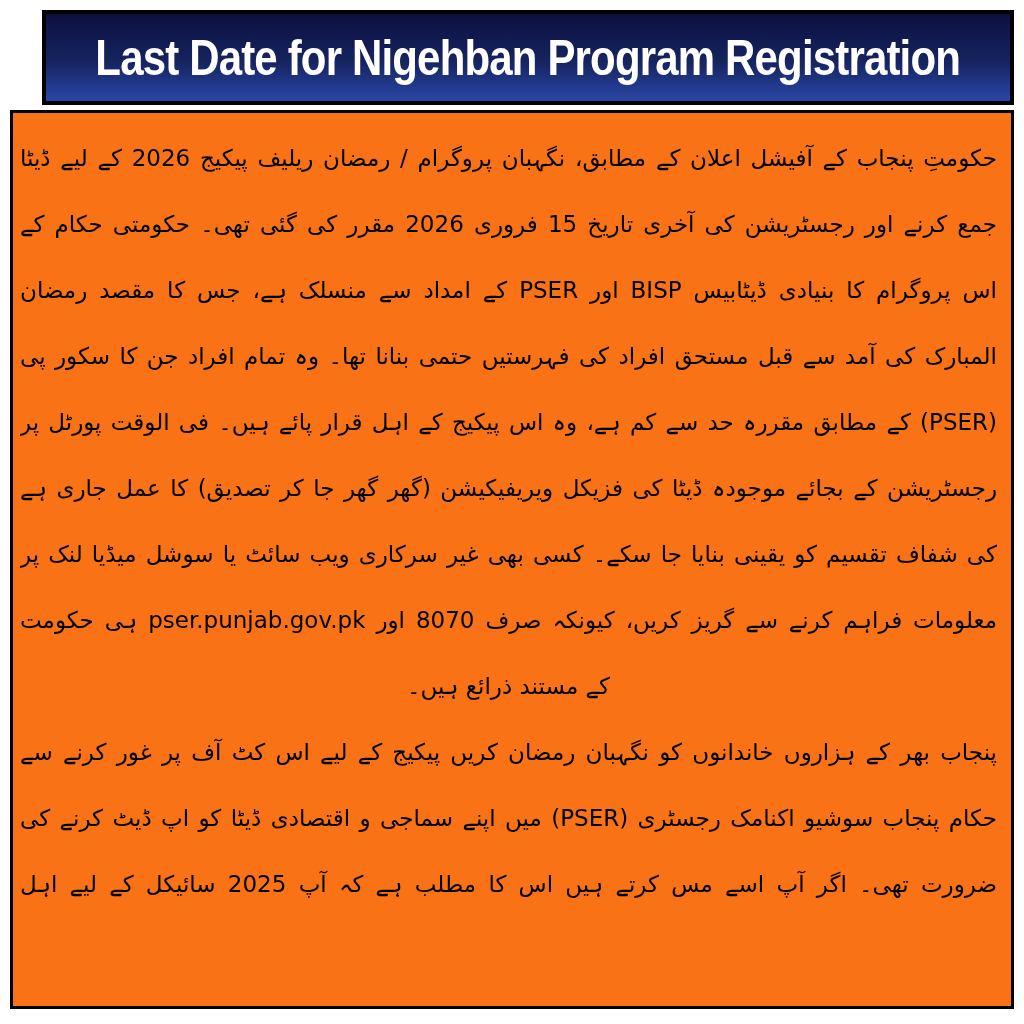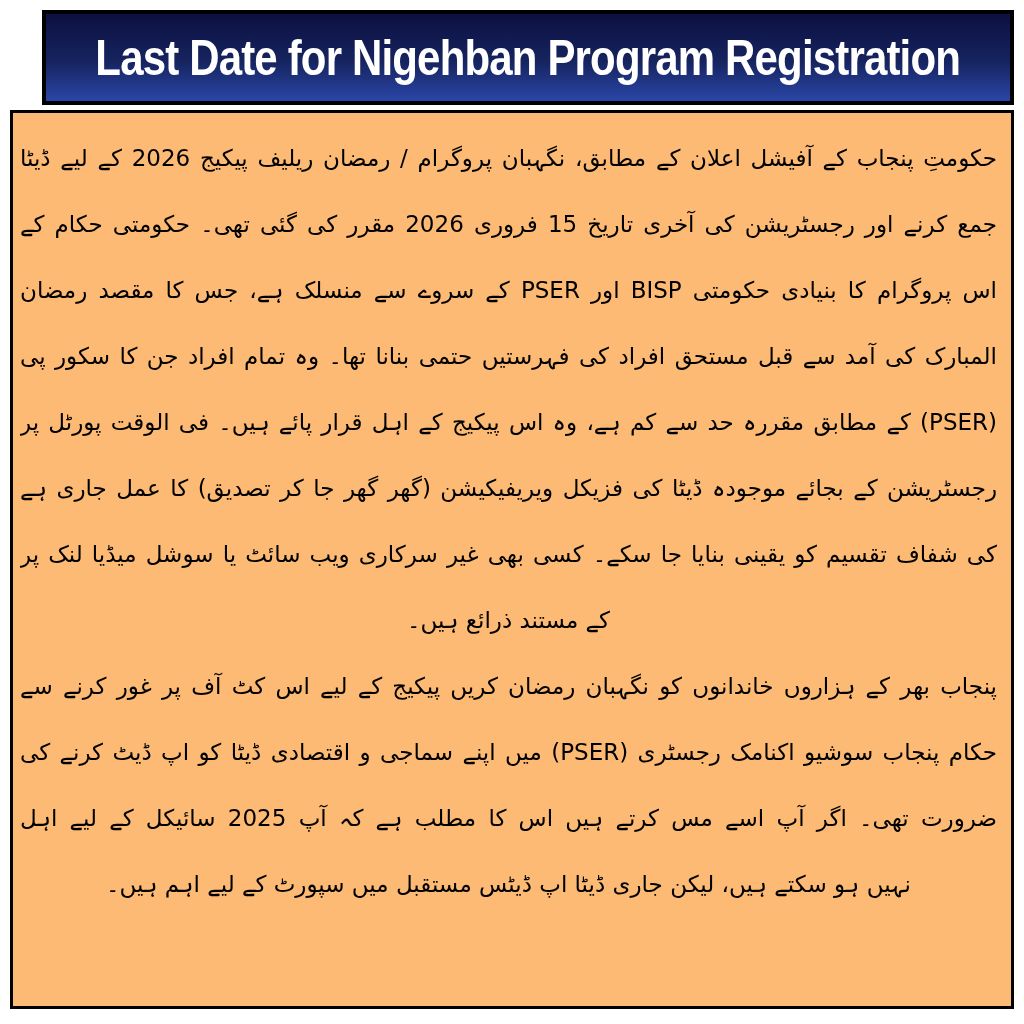--- a/index.html
+++ b/index.html
@@ -37,21 +37,21 @@
     letter-spacing: -1px;
     white-space: nowrap;
     transform: scaleX(0.84);
     transform-origin: center;
   }
   .content {
     box-sizing: border-box;
     margin-top: 5px;
     height: 899px;
     border: 3px solid #000000;
-    background: #fdba74;
+    background: #f97316;
     padding: 12px 14px 6px 7px;
     direction: rtl;
     overflow: hidden;
   }
   .para {
     margin: 0;
   }
   .tline {
     color: #000000;
     font-size: 23px;
@@ -74,29 +74,29 @@
 
   <div class="banner" style="background: linear-gradient(rgb(12, 16, 64) 0%, rgb(22, 36, 95) 55%, rgb(42, 70, 168) 100%); border-color: rgb(0, 0, 0);">
     <h1 class="banner-title" style="color: rgb(255, 255, 255);">Last Date for Nigehban Program Registration</h1>
   </div>
 
   <div class="content" dir="rtl" lang="ur" style="color: rgb(0, 0, 0);">
 
     <div class="para">
       <div class="tline">حکومتِ پنجاب کے آفیشل اعلان کے مطابق، نگہبان پروگرام / رمضان ریلیف پیکیج 2026 کے لیے ڈیٹا</div>
       <div class="tline">جمع کرنے اور رجسٹریشن کی آخری تاریخ 15 فروری 2026 مقرر کی گئی تھی۔ حکومتی حکام کے مطابق،</div>
-      <div class="tline">اس پروگرام کا بنیادی حکومتی BISP اور PSER کے سروے سے منسلک ہے، جس کا مقصد رمضان</div>
+      <div class="tline">اس پروگرام کا بنیادی ڈیٹابیس BISP اور PSER کے امداد سے منسلک ہے، جس کا مقصد رمضان</div>
       <div class="tline">المبارک کی آمد سے قبل مستحق افراد کی فہرستیں حتمی بنانا تھا۔ وہ تمام افراد جن کا سکور پی ایس ای آر</div>
       <div class="tline">(PSER) کے مطابق مقررہ حد سے کم ہے، وہ اس پیکیج کے اہل قرار پائے ہیں۔ فی الوقت پورٹل پر نئی</div>
       <div class="tline">رجسٹریشن کے بجائے موجودہ ڈیٹا کی فزیکل ویریفیکیشن (گھر گھر جا کر تصدیق) کا عمل جاری ہے تاکہ امداد</div>
       <div class="tline">کی شفاف تقسیم کو یقینی بنایا جا سکے۔ کسی بھی غیر سرکاری ویب سائٹ یا سوشل میڈیا لنک پر اپنی</div>
+      <div class="tline">معلومات فراہم کرنے سے گریز کریں، کیونکہ صرف 8070 اور pser.punjab.gov.pk ہی حکومت</div>
       <div class="tline centered">کے مستند ذرائع ہیں۔</div>
     </div>
 
     <div class="para">
       <div class="tline">پنجاب بھر کے ہزاروں خاندانوں کو نگہبان رمضان کریں پیکیج کے لیے اس کٹ آف پر غور کرنے سے</div>
       <div class="tline">حکام پنجاب سوشیو اکنامک رجسٹری (PSER) میں اپنے سماجی و اقتصادی ڈیٹا کو اپ ڈیٹ کرنے کی</div>
       <div class="tline">ضرورت تھی۔ اگر آپ اسے مس کرتے ہیں اس کا مطلب ہے کہ آپ 2025 سائیکل کے لیے اہل</div>
-      <div class="tline centered">نہیں ہو سکتے ہیں، لیکن جاری ڈیٹا اپ ڈیٹس مستقبل میں سپورٹ کے لیے اہم ہیں۔</div>
     </div>
 
   </div>
 </div>
 
 </body></html>

